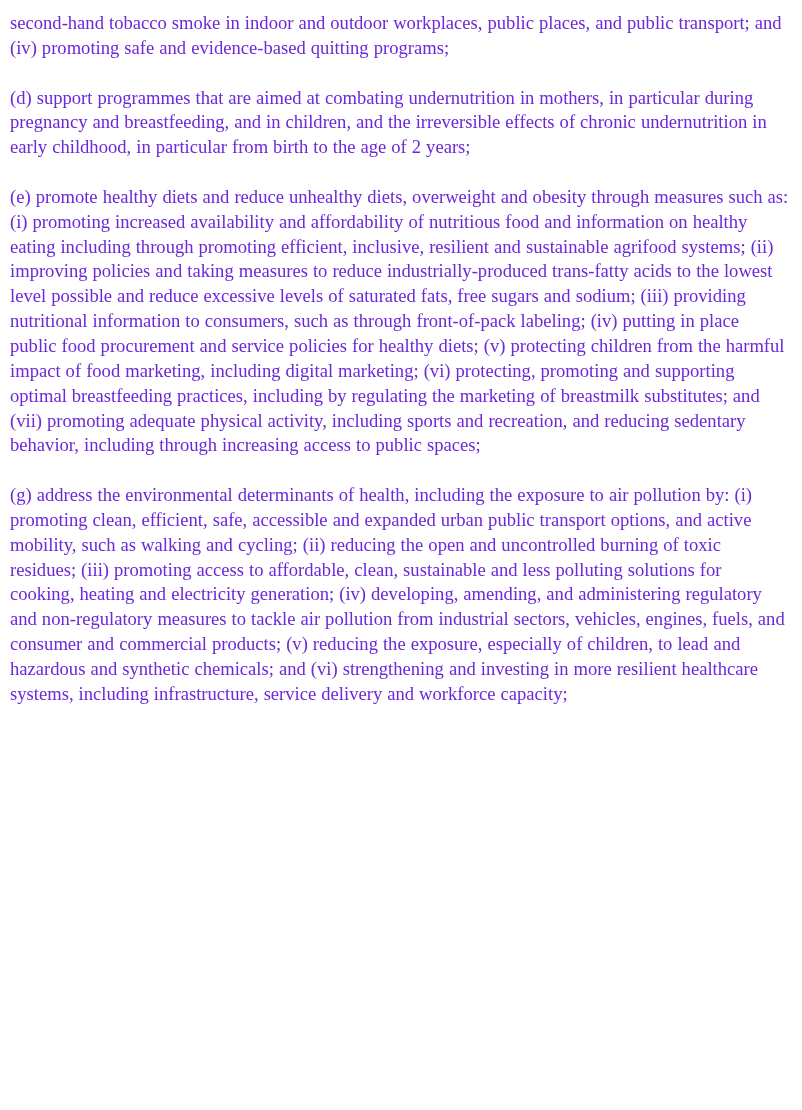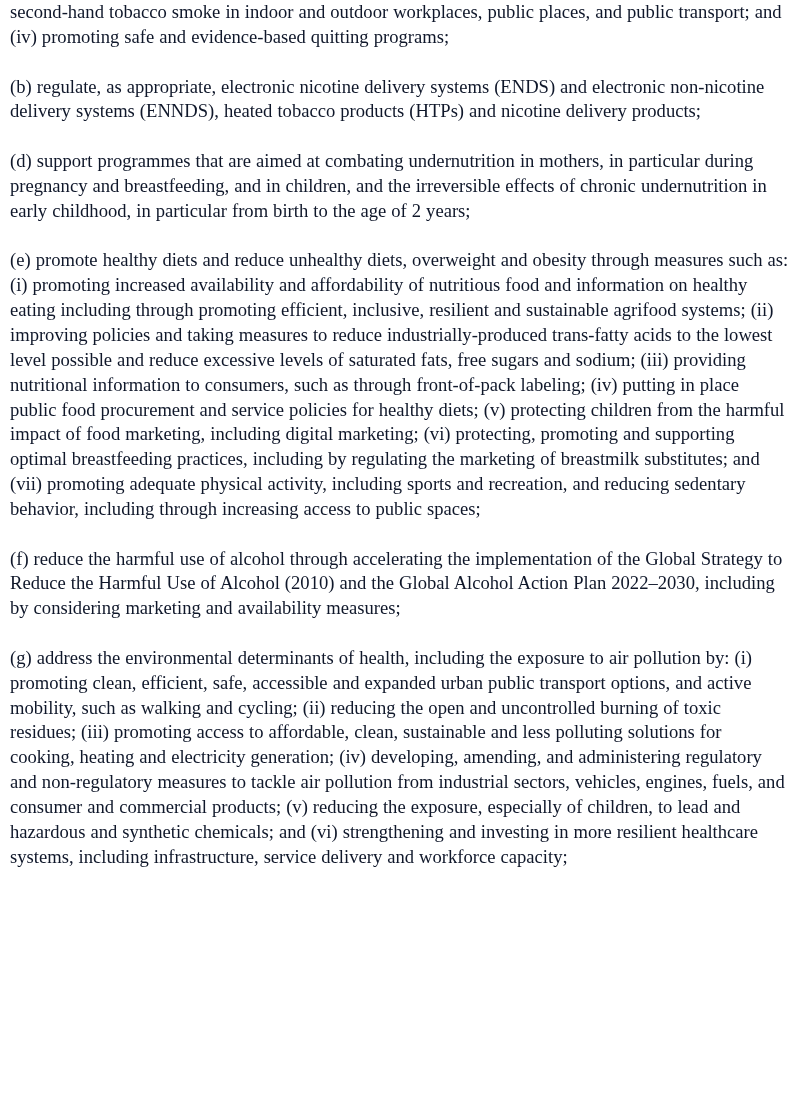--- a/index.html
+++ b/index.html
@@ -9,37 +9,35 @@
   }
   body {
     width: 802px;
     height: 1110px;
     overflow: hidden;
   }
   .page {
     box-sizing: border-box;
     width: 802px;
     height: 1110px;
-    padding: 0 12px 0 10px;
+    padding: 11px 12px 0 10px;
     background: #ffffff;
-    color: #0f172a;
+    color: #6d28d9;
     font-family: "Liberation Serif", "DejaVu Serif", serif;
     font-size: 18.6px;
     line-height: 24.85px;
     text-align: left;
   }
   .page p {
     margin: 0 0 24.85px 0;
     padding: 0;
     word-spacing: 0.02em;
   }
 </style>
 </head>
 <body>
 
 <div class="page">
   <p>second-hand tobacco smoke in indoor and outdoor workplaces, public places, and public transport; and (iv) promoting safe and evidence-based quitting programs;</p>
-  <p>(b) regulate, as appropriate, electronic nicotine delivery systems (ENDS) and electronic non-nicotine delivery systems (ENNDS), heated tobacco products (HTPs) and nicotine delivery products;</p>
   <p>(d) support programmes that are aimed at combating undernutrition in mothers, in particular during pregnancy and breastfeeding, and in children, and the irreversible effects of chronic undernutrition in early childhood, in particular from birth to the age of 2 years;</p>
   <p>(e) promote healthy diets and reduce unhealthy diets, overweight and obesity through measures such as: (i) promoting increased availability and affordability of nutritious food and information on healthy eating including through promoting efficient, inclusive, resilient and sustainable agrifood systems; (ii) improving policies and taking measures to reduce industrially-produced trans-fatty acids to the lowest level possible and reduce excessive levels of saturated fats, free sugars and sodium; (iii) providing nutritional information to consumers, such as through front-of-pack labeling; (iv) putting in place public food procurement and service policies for healthy diets; (v) protecting children from the harmful impact of food marketing, including digital marketing; (vi) protecting, promoting and supporting optimal breastfeeding practices, including by regulating the marketing of breastmilk substitutes; and (vii) promoting adequate physical activity, including sports and recreation, and reducing sedentary behavior, including through increasing access to public spaces;</p>
-  <p>(f) reduce the harmful use of alcohol through accelerating the implementation of the Global Strategy to Reduce the Harmful Use of Alcohol (2010) and the Global Alcohol Action Plan 2022–2030, including by considering marketing and availability measures;</p>
   <p>(g) address the environmental determinants of health, including the exposure to air pollution by: (i) promoting clean, efficient, safe, accessible and expanded urban public transport options, and active mobility, such as walking and cycling; (ii) reducing the open and uncontrolled burning of toxic residues; (iii) promoting access to affordable, clean, sustainable and less polluting solutions for cooking, heating and electricity generation; (iv) developing, amending, and administering regulatory and non-regulatory measures to tackle air pollution from industrial sectors, vehicles, engines, fuels, and consumer and commercial products; (v) reducing the exposure, especially of children, to lead and hazardous and synthetic chemicals; and (vi) strengthening and investing in more resilient healthcare systems, including infrastructure, service delivery and workforce capacity;</p>
 </div>
 
 </body></html>

